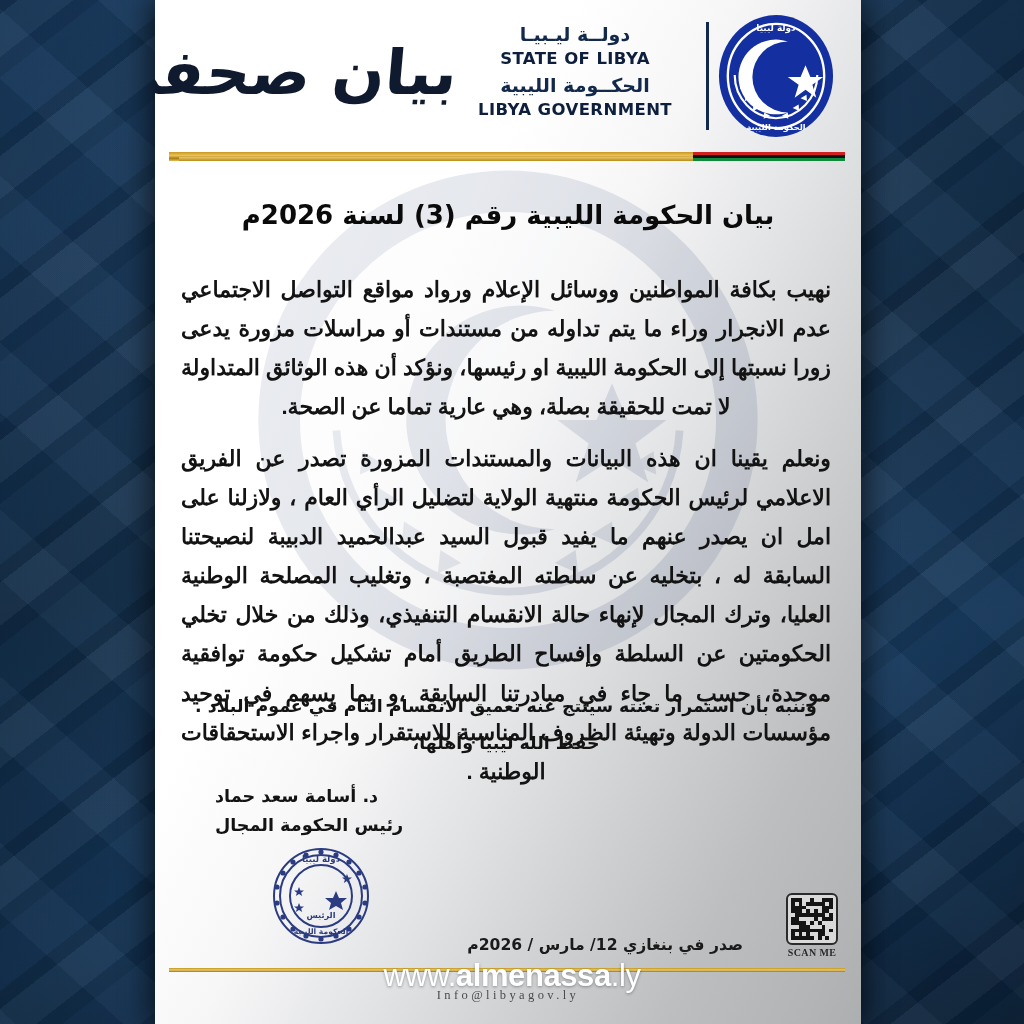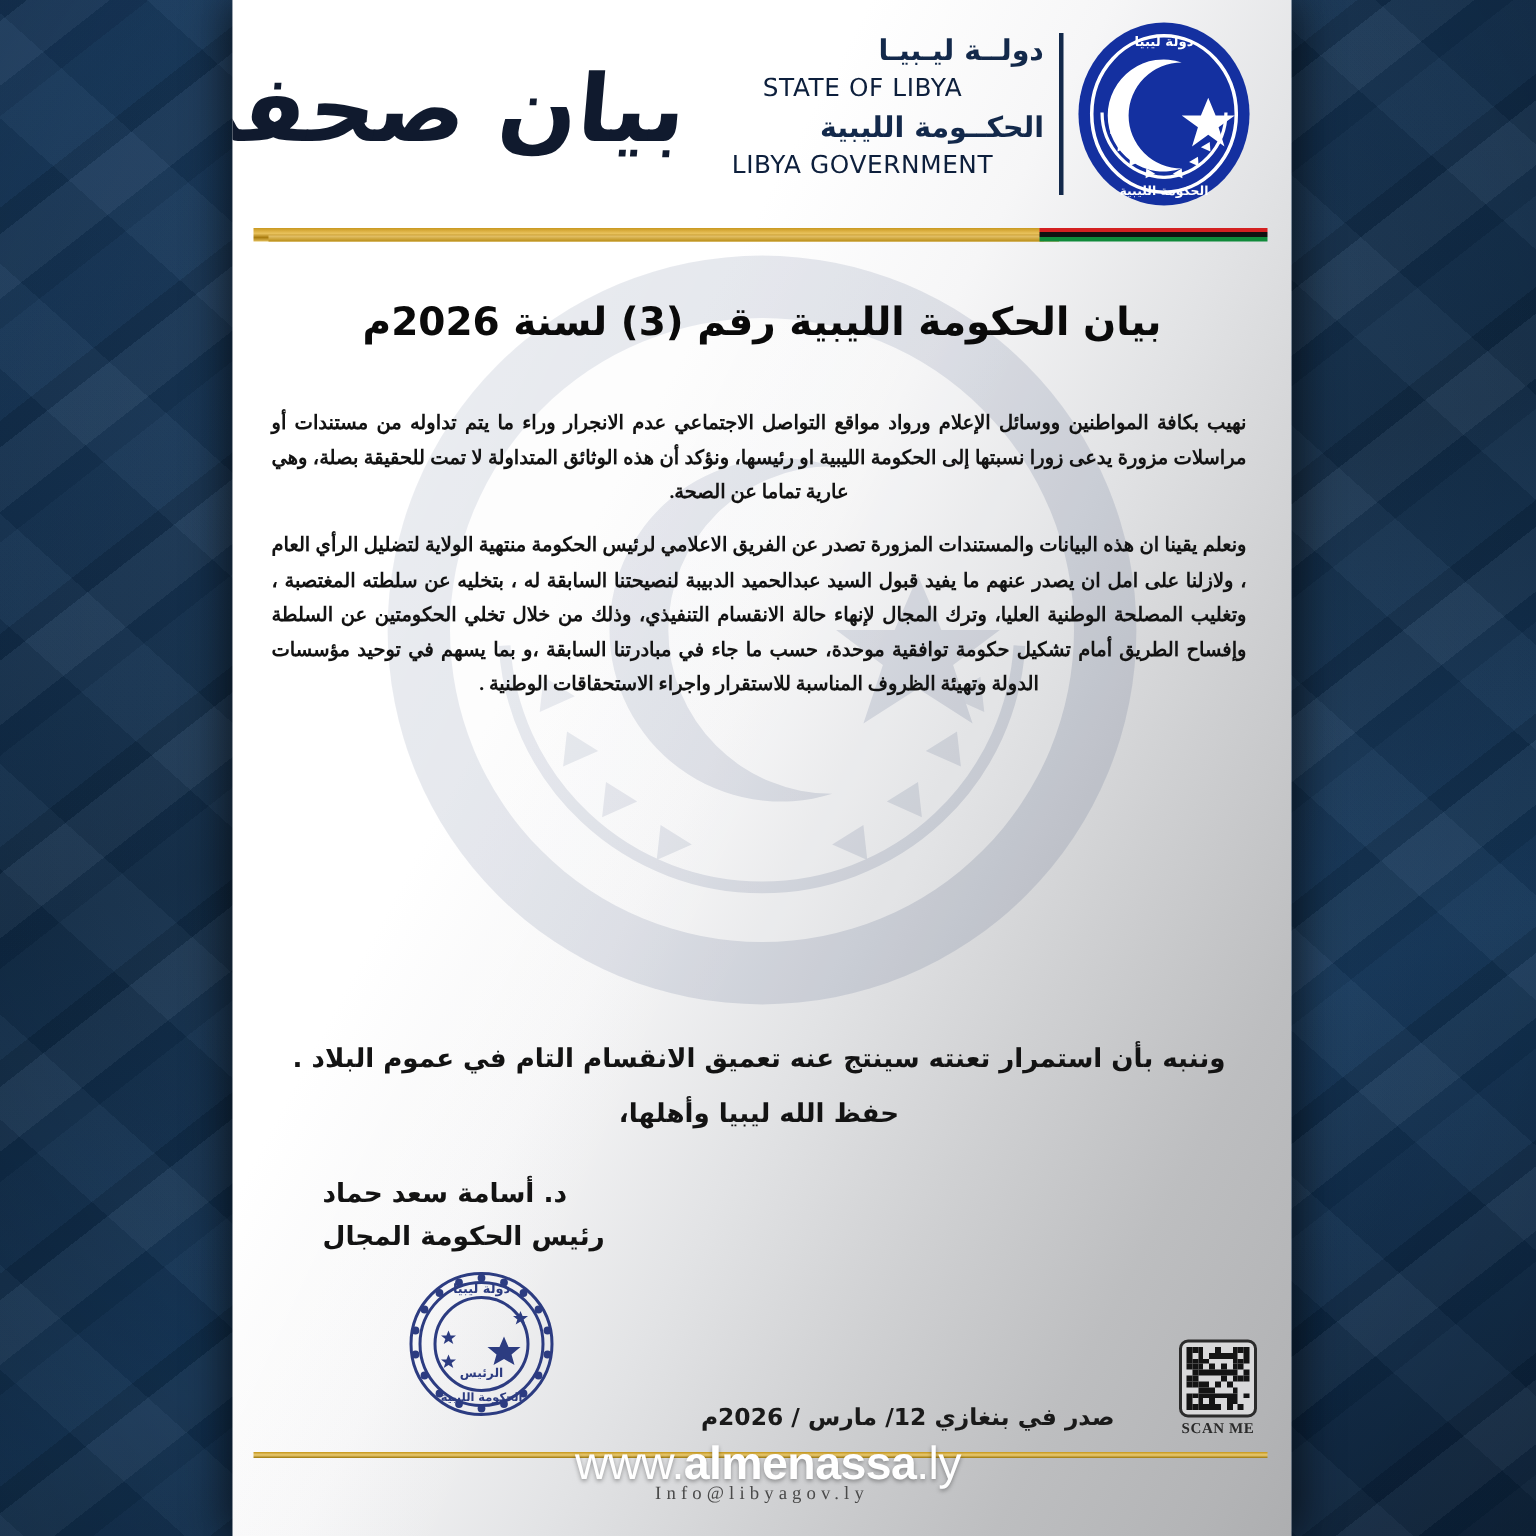--- a/index.html
+++ b/index.html
@@ -136,26 +136,25 @@
     padding-right: 10px;
     height: 108px;
   }
   .hdr-titles .ar {
     direction: rtl;
     color: #13294b;
     font-size: 19px;
     font-weight: bold;
     letter-spacing: 3px;
     line-height: 1.35;
-    text-align: right;
   }
   .hdr-titles .en {
     color: #0d1f3c;
     font-size: 16.5px;
-    font-weight: normal;
+    font-weight: bold;
     letter-spacing: .4px;
     line-height: 1.3;
     margin-bottom: 4px;
   }
   .hdr-emblem {
     position: absolute;
     right: 26px;
     top: 14px;
     width: 118px;
     height: 124px;
@@ -198,24 +197,24 @@
     font-family: "DejaVu Sans", sans-serif;
   }
   .body-block {
     position: absolute;
     left: 26px;
     right: 30px;
     top: 270px;
     direction: rtl;
     text-align: justify;
     color: #131313;
-    font-size: 13px;
+    font-size: 22px;
     font-weight: bold;
     line-height: 1.78;
-    font-family: Liberation Serif, serif;
+    font-family: Liberation Sans, sans-serif;
   }
   .body-block p { margin-bottom: 12px; text-align: justify; text-align-last: center; }
   .closing {
     position: absolute;
     left: 26px; right: 30px;
     top: 688px;
     direction: rtl;
     text-align: center;
     color: #131313;
     font-size: 17.4px;

